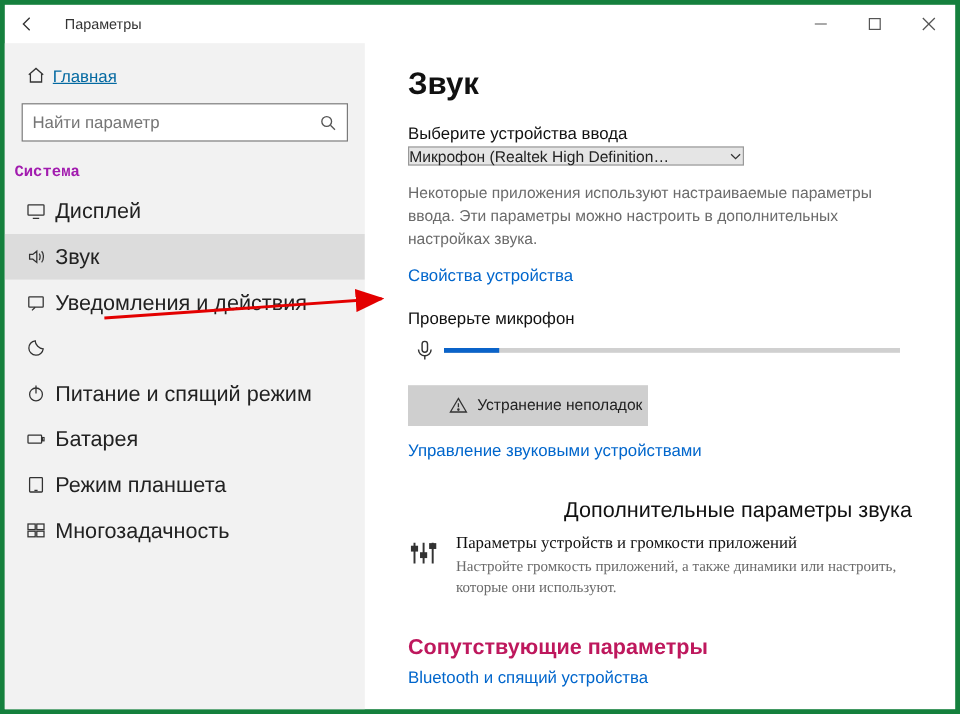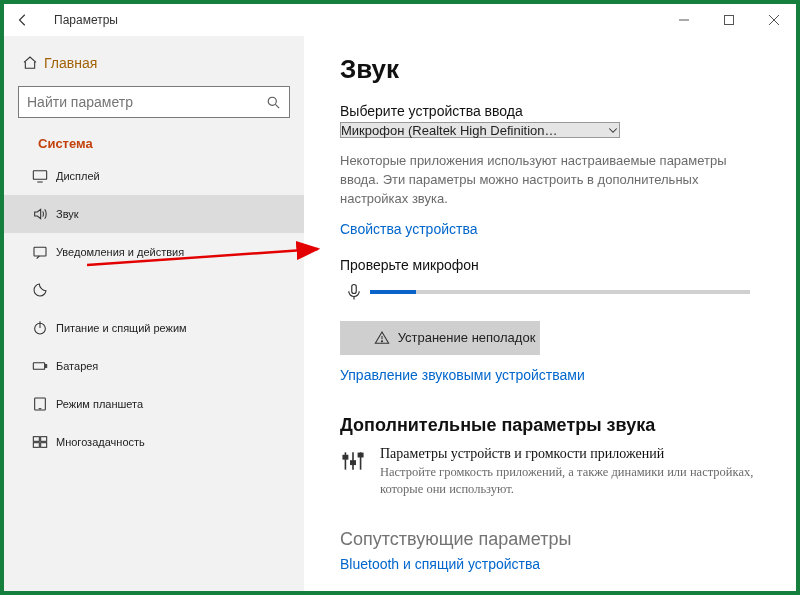--- a/index.html
+++ b/index.html
@@ -5,47 +5,47 @@
   * { box-sizing: border-box; margin: 0; padding: 0; }
   html, body { width: 800px; height: 595px; font-family: "Segoe UI", Tahoma, sans-serif; background: #fff; overflow: hidden; }
   .app { display: flex; flex-direction: column; width: 100%; height: 100%; border: 4px solid #15803d; }
   .titlebar { display: flex; align-items: center; height: 32px; padding-left: 12px; color: #333; font-size: 12px; }
   .titlebar .back { width: 22px; text-align: center; font-size: 14px; color: #333; }
   .titlebar .title { margin-left: 16px; }
   .titlebar .win-controls { margin-left: auto; display: flex; }
   .titlebar .win-controls div { width: 45px; height: 32px; display:flex; align-items:center; justify-content:center; color:#555; font-size:11px; }
   .content { flex: 1; display: flex; min-height: 0; }
   .sidebar { width: 300px; background: #f2f2f2; padding-top: 10px; height: 100%; overflow:hidden; }
-  .home-row { display:flex; align-items:center; height: 34px; padding-left: 18px; font-size: 14px; color:#a16207; }
+  .home-row { display:flex; align-items:center; height: 34px; padding-left: 18px; font-size: 14px; color:#0369a1;text-decoration:underline; }
   .home-row .icon { width: 22px; display:flex; }
   .search-box { margin: 6px 14px 10px 14px; height: 32px; border: 1px solid #7a7a7a; background:#fff; display:flex; align-items:center; padding: 0 8px; }
   .search-box input { flex:1; border:none; outline:none; font-size:14px; color:#4d7c0f; background:transparent; }
   .search-box .sicon { color:#555; }
-  .group-header { padding: 8px 18px 6px 34px; font-size: 13px; font-weight:600; color:#c2410c; }
-  .nav-item { display:flex; align-items:center; height: 38px; padding-left: 28px; font-size: 11px; color:#222; position:relative; }
+  .group-header { padding: 8px 18px 6px 8px; font-size: 13px; font-weight:600; color:#a21caf;font-family:Liberation Mono, monospace; }
+  .nav-item { display:flex; align-items:center; height: 38px; padding-left: 18px; font-size: 18px; color:#222; position:relative; }
   .nav-item .icon { width: 24px; display:flex; color:#222; }
   .nav-item.selected { background:#dcdcdc; }
   .main { flex:1; padding: 8px 36px 8px 36px; overflow:hidden; }
   .main h1 { font-size: 26px; font-weight: 600; margin: 10px 0 18px 0; color:#111; }
   .main .section-label { font-size: 14px; margin-bottom: 3px; color:#111; }
   .dropdown { width: 280px; height: 16px; border: 1px solid #999; display:flex; align-items:center; padding:0 0; font-size:13px; color:#222; justify-content:space-between; background:#e5e5e5; }
   .description { font-size: 13px; color:#6b6b6b; margin-top: 14px; line-height: 1.45; max-width: 420px; }
   .link { color:#0066cc; font-size: 14px; margin-top: 12px; display:block; }
   .subheading { font-size: 14px; color:#111; margin-top: 20px; }
   .mic-row { display:flex; align-items:center; margin-top: 8px; }
   .mic-row .mic-icon { width: 28px; display:flex; justify-content:center; }
   .meter { flex:1; max-width: 380px; height: 4px; background:#d0d0d0; margin-left: 2px; position:relative; }
   .meter .fill { position:absolute; left:0; top:0; bottom:0; width:12%; background:#0a63c9; }
   .tshoot-btn { margin-top: 18px; width: 200px; height: 34px; background:#cfcfcf; border:none; display:flex; align-items:center; justify-content:center; font-size:13px; color:#222; gap:8px;padding-left:29px; }
-  .main h2 { font-size: 18px; font-weight:700; margin-top:32px; color:#111; }
+  .main h2 { font-size: 18px; font-weight:400; margin-top:32px; color:#111;text-align:right; }
   .app-vol-row { display:flex; gap:14px; margin-top:10px; max-width:440px;font-family:Liberation Serif, serif; }
   .app-vol-row .av-icon { flex:0 0 auto; padding-top:2px;}
   .app-vol-row .av-text .t1 { font-size:14px; color:#111; }
   .app-vol-row .av-text .t2 { font-size:12.5px; color:#6b6b6b; line-height:1.4; margin-top:2px; }
-  .main h3 { font-size: 18px; font-weight:400; margin-top:30px; color:#737373; }
+  .main h3 { font-size: 18px; font-weight:700; margin-top:30px; color:#be185d; }
   .arrow-annot { position:absolute; pointer-events:none; }
   svg { display:block; }
 </style>
 </head>
 <body>
 
 <div class="app">
   <div class="titlebar">
     <div class="back">
       <svg width="14" height="14" viewBox="0 0 16 16" stroke="#333" stroke-width="1.3" fill="none">
@@ -218,21 +218,21 @@
               <line x1="5" y1="4" x2="5" y2="20"></line>
               <line x1="12" y1="4" x2="12" y2="20"></line>
               <line x1="19" y1="4" x2="19" y2="20"></line>
               <rect x="3" y="7" width="4" height="3" fill="#333"></rect>
               <rect x="10" y="12" width="4" height="3" fill="#333"></rect>
               <rect x="17" y="5" width="4" height="3" fill="#333"></rect>
             </svg>
         </span>
         <div class="av-text">
           <div class="t1">Параметры устройств и громкости приложений</div>
-          <div class="t2">Настройте громкость приложений, а также динамики или настройках, которые они используют.</div>
+          <div class="t2">Настройте громкость приложений, а также динамики или настроить, которые они используют.</div>
         </div>
       </div>
 
       <h3>Сопутствующие параметры</h3>
       <a class="link" style="margin-top:6px">Bluetooth и спящий устройства</a>
     </div>
   </div>
 </div>
 
 <svg class="arrow-annot" width="800" height="595" style="left:0;top:0;">

